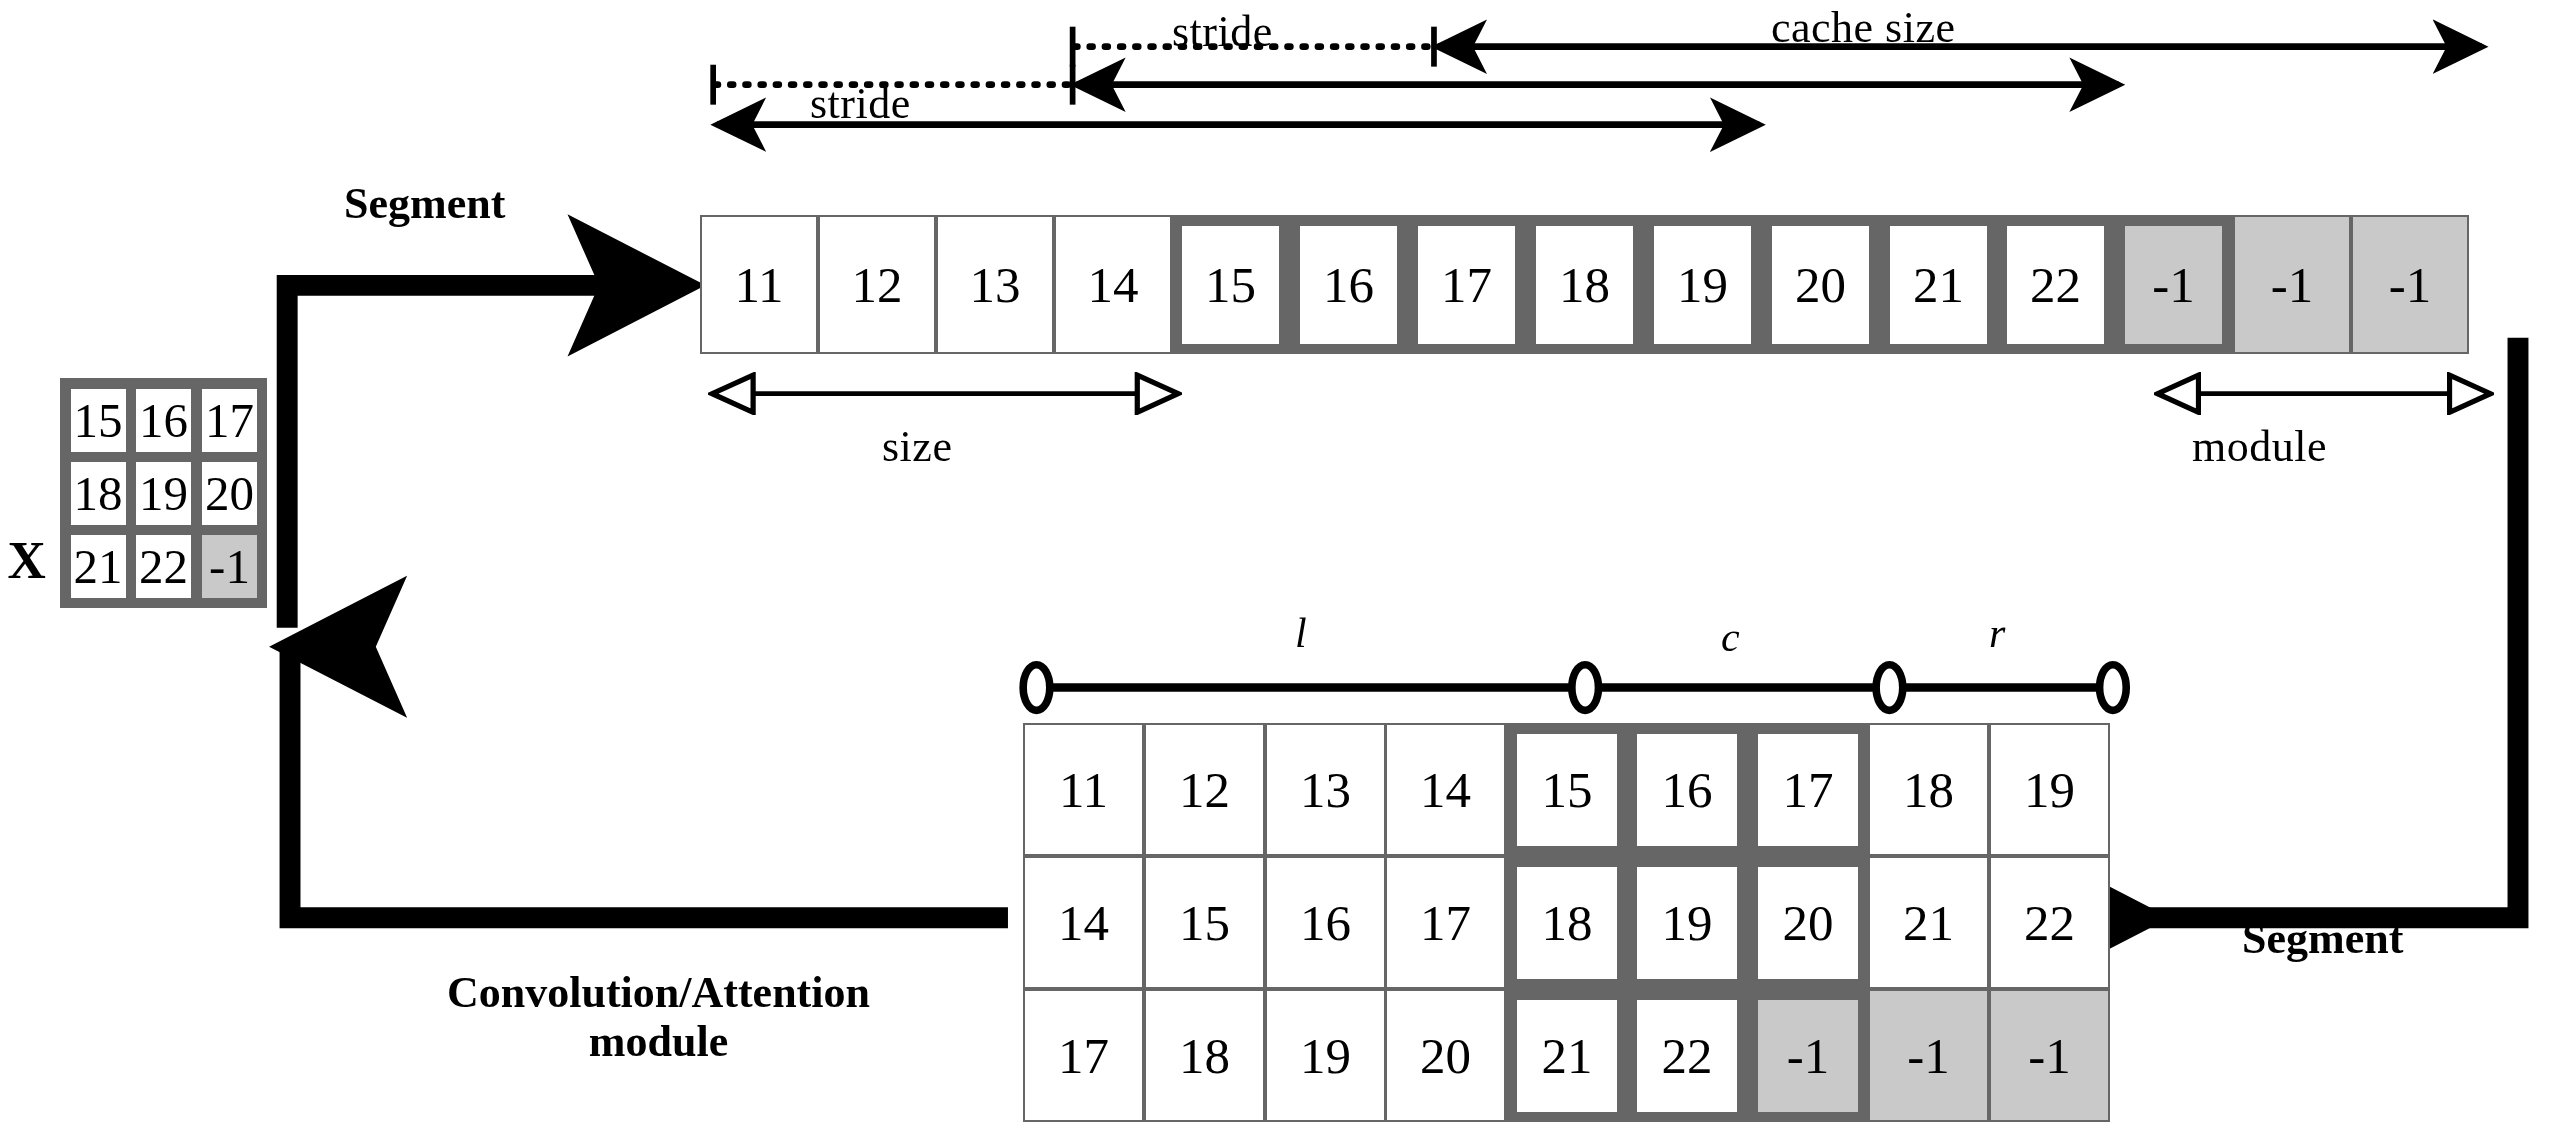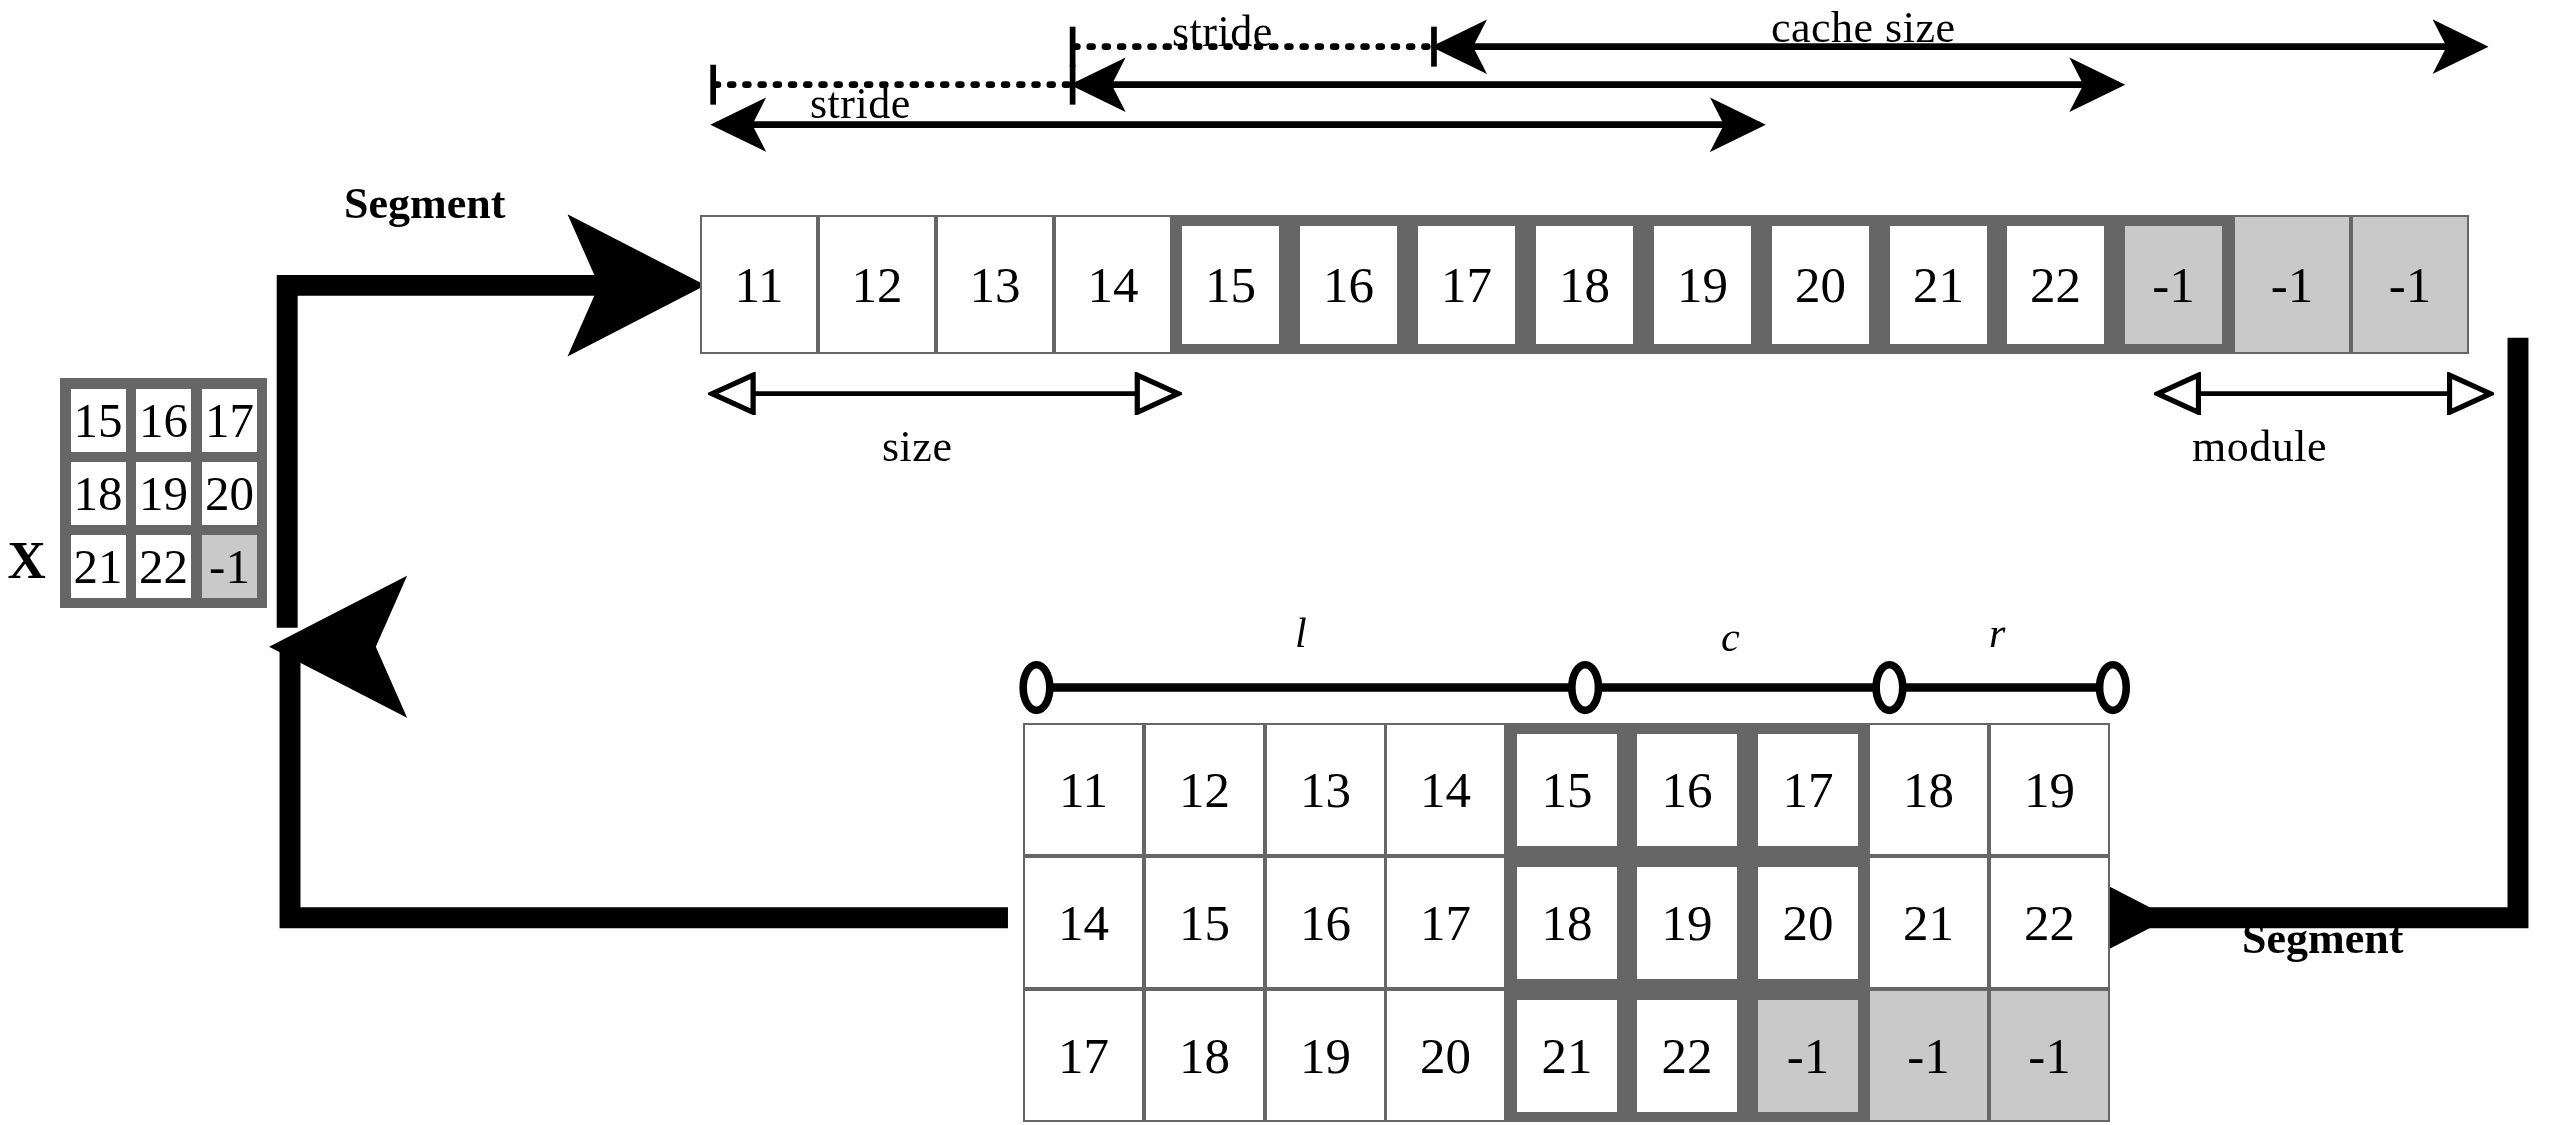--- a/index.html
+++ b/index.html
@@ -104,20 +104,22 @@
   <div class="lbl-ital" style="left:1172px;top:5.7px;">stride</div>
   <div class="lbl-ital" style="left:1771px;top:1.9px;">cache size</div>
   <div class="lbl-ital" style="left:882px;top:421px;">size</div>
   <div class="lbl-ital" style="left:2192px;top:421px;">module</div>
 
   <div class="lbl-math" style="left:1295px;top:609px;">l</div>
   <div class="lbl-math" style="left:1721px;top:613px;">c</div>
   <div class="lbl-math" style="left:1989px;top:609px;">r</div>
 
   <div class="lbl-bold" style="left:344px;top:179px;">Segment</div>
+  <div class="lbl-bold" style="left:335px;top:968px;width:647px;">Convolution/Attention
+module</div>
   <div class="lbl-bold" style="left:2242px;top:914px;">Segment</div>
   <div class="lbl-bold" style="left:7.6px;top:531px;font-size:53px;">X</div>
 
   <div id="xmat" style="width: 207px; height: 230px;">
       <div class="mcell" style="left: 10.5px; top: 10.5px; width: 55px; height: 63px;">15</div>
       <div class="mcell" style="left: 76px; top: 10.5px; width: 55px; height: 63px;">16</div>
       <div class="mcell" style="left: 142px; top: 10.5px; width: 55px; height: 63px;">17</div>
       <div class="mcell" style="left: 10.5px; top: 84px; width: 55px; height: 63px;">18</div>
       <div class="mcell" style="left: 76px; top: 84px; width: 55px; height: 63px;">19</div>
       <div class="mcell" style="left: 142px; top: 84px; width: 55px; height: 63px;">20</div>

